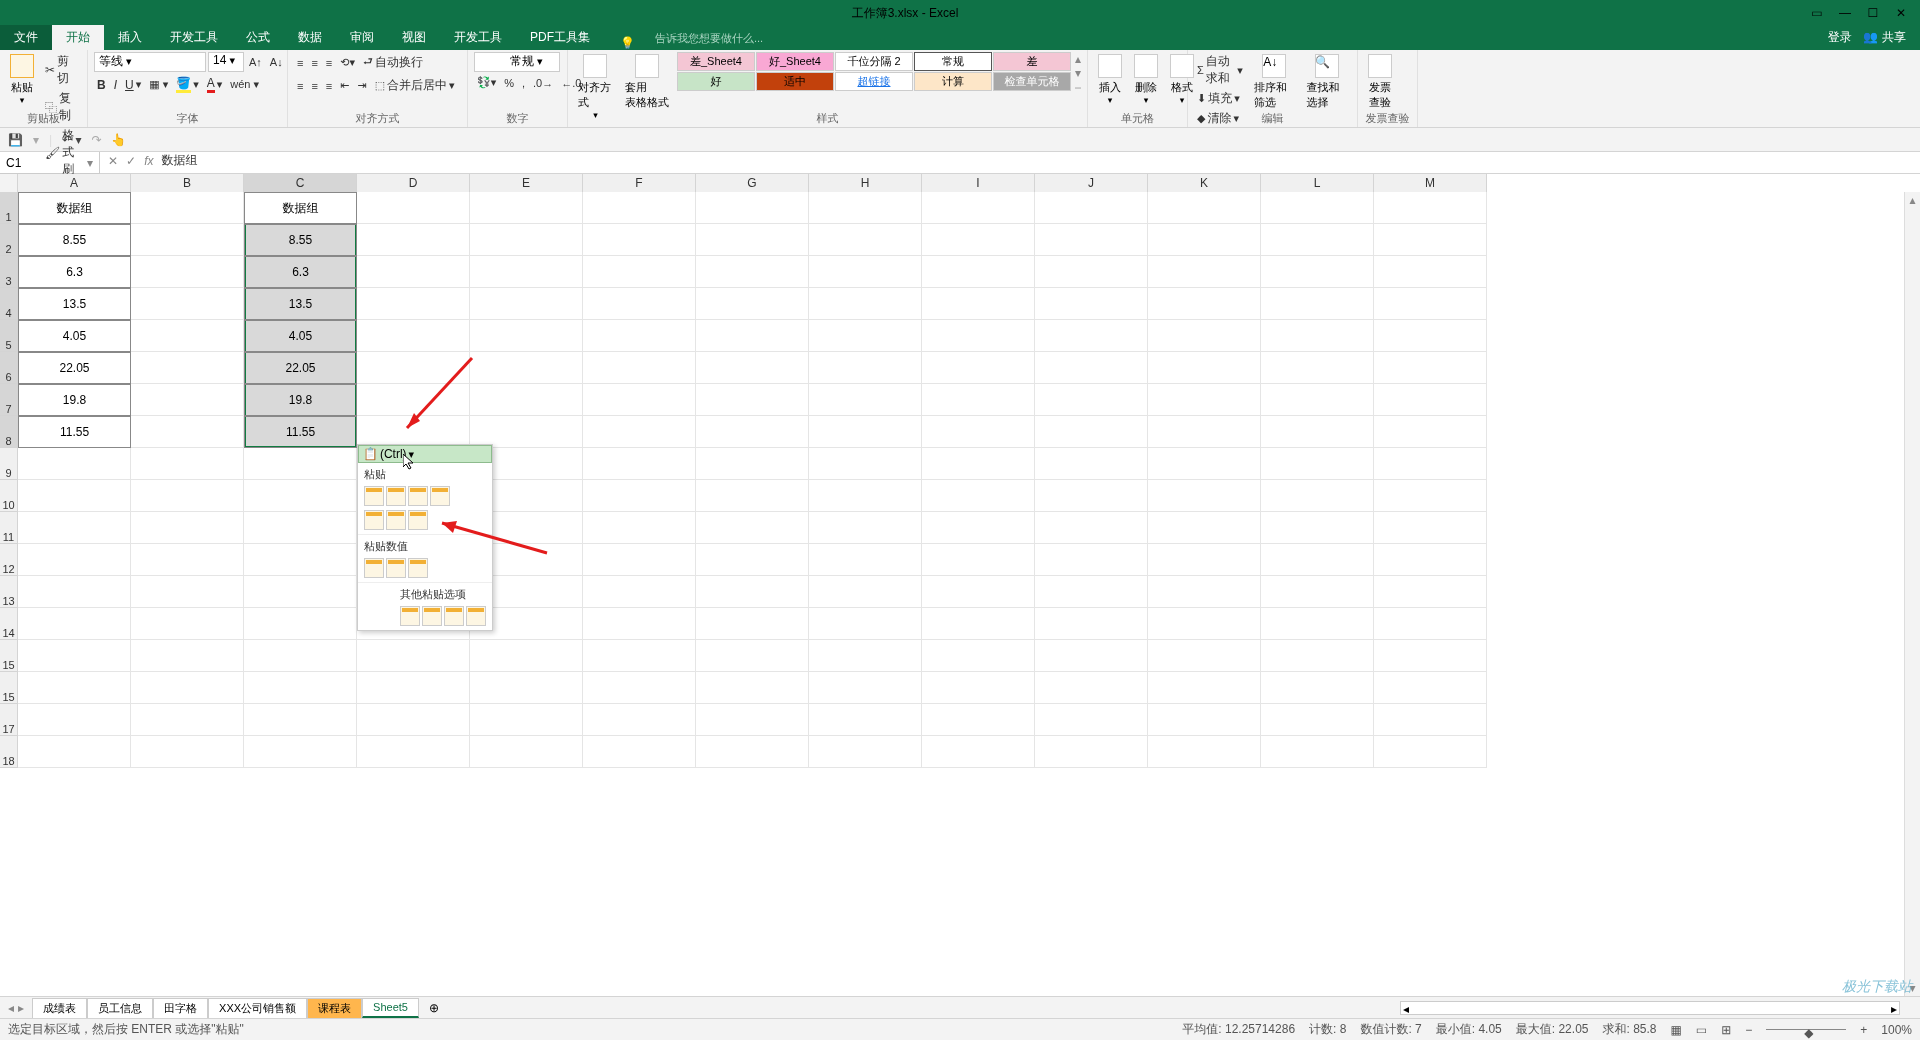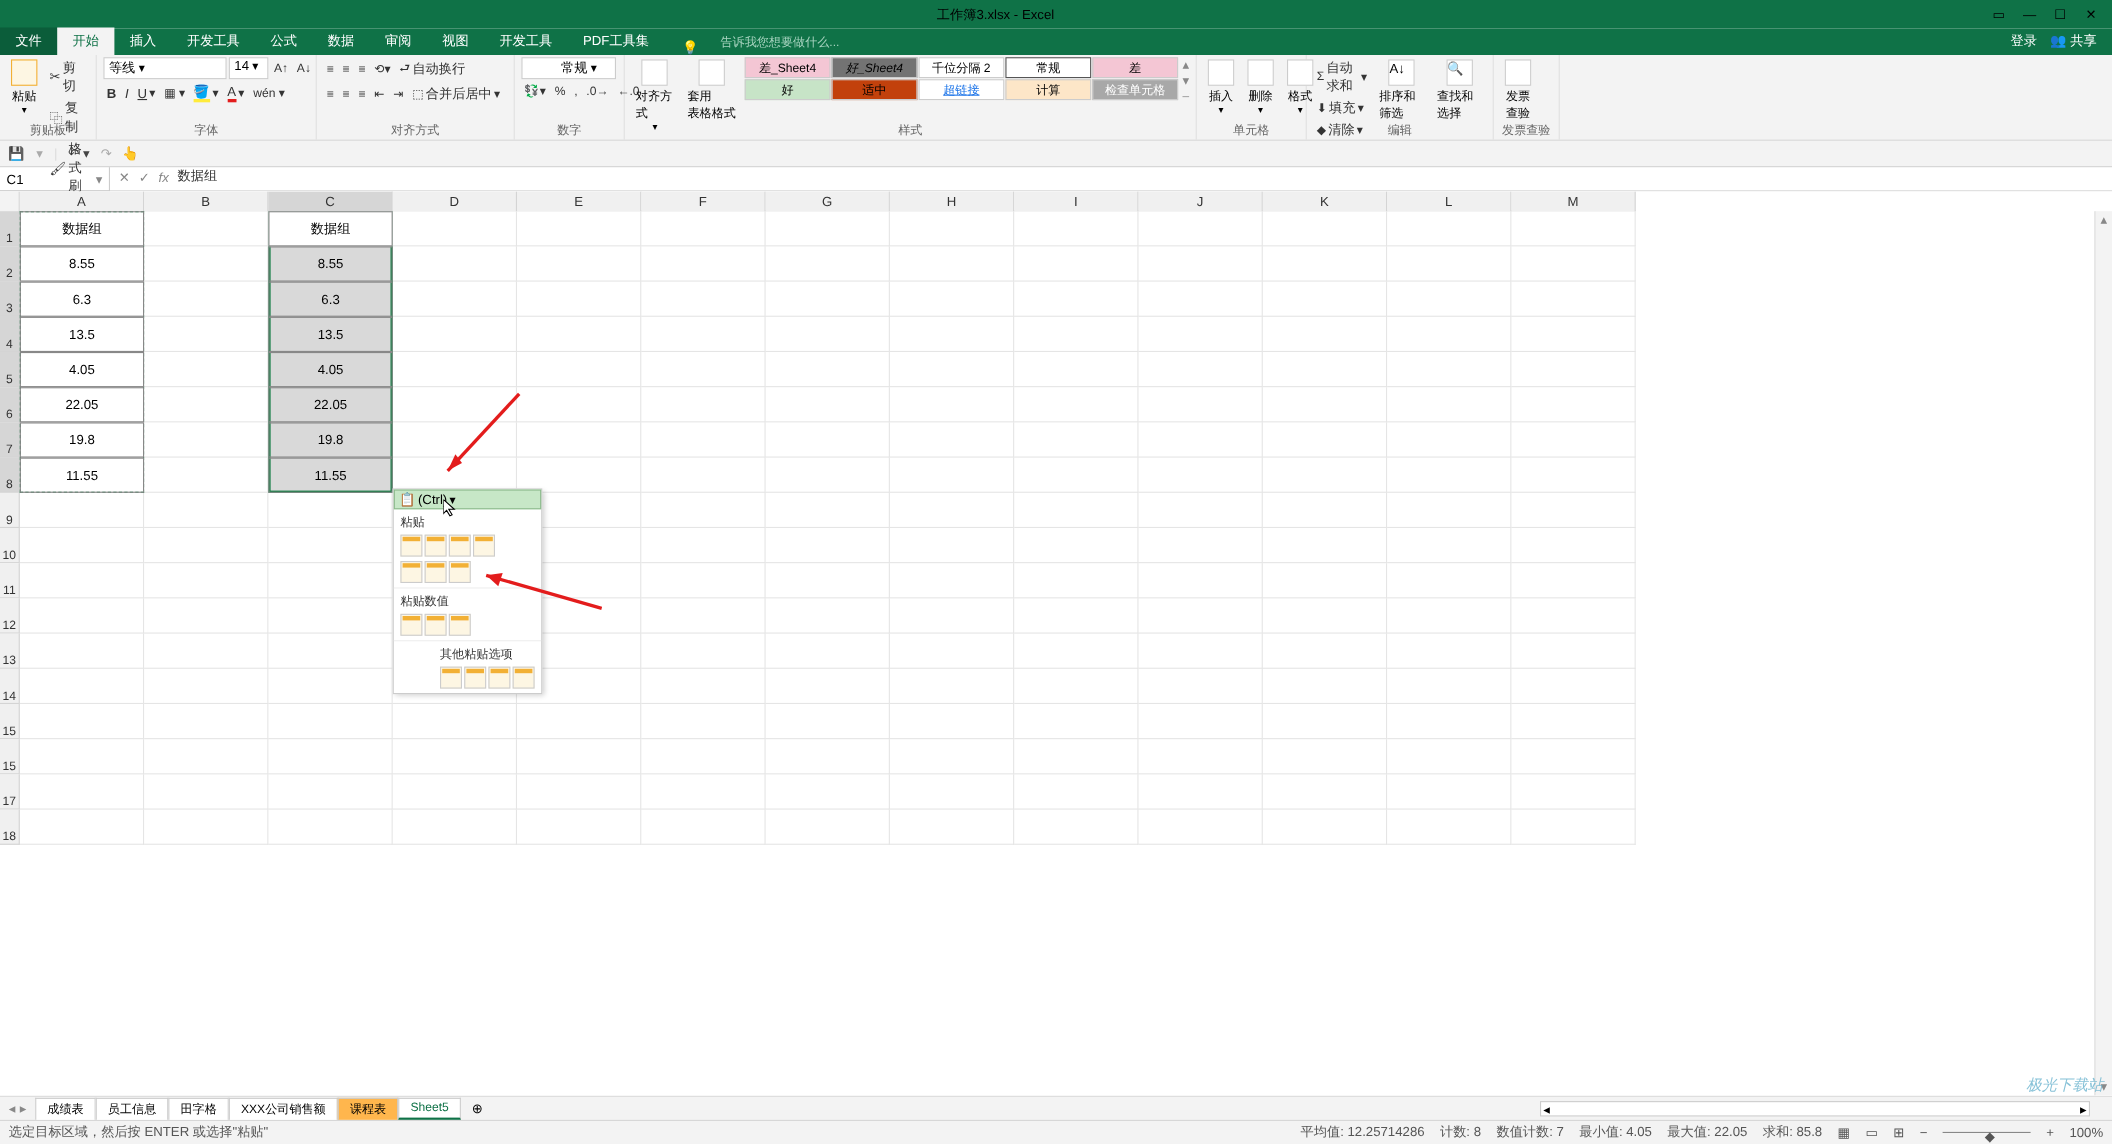--- a/index.html
+++ b/index.html
@@ -189,21 +189,21 @@
           <span class="lbl">对齐方式</span>
           <span style="font-size:9px;">▾</span>
         </div>
       <div class="btn-big">
           <div class="ico"></div>
           <span class="lbl" style="white-space:pre;">套用
 表格格式</span>
         </div>
       <div id="style-grid" class="style-grid">
           <div class="style-cell" style="background: rgb(244, 198, 212);">差_Sheet4</div>
-          <div class="style-cell" style="background: #737373; font-style: italic;">好_Sheet4</div>
+          <div class="style-cell" style="background: #f9a8d4;">好_Sheet4</div>
           <div class="style-cell" style="background: rgb(255, 255, 255);">千位分隔 2</div>
           <div class="style-cell" style="background: rgb(255, 255, 255); border: 1px solid rgb(85, 85, 85);">常规</div>
           <div class="style-cell" style="background: rgb(244, 198, 212);">差</div>
           <div class="style-cell" style="background: rgb(199, 228, 199);">好</div>
           <div class="style-cell" style="background: #c2410c;">适中</div>
           <div class="style-cell" style="background: rgb(255, 255, 255); color: rgb(26, 115, 232); text-decoration: underline;">超链接</div>
           <div class="style-cell" style="background: rgb(253, 230, 200);">计算</div>
           <div class="style-cell" style="background: rgb(168, 168, 168); color: rgb(255, 255, 255);">检查单元格</div>
         </div>
       <div style="display:flex;flex-direction:column;justify-content:center;color:#888;">

